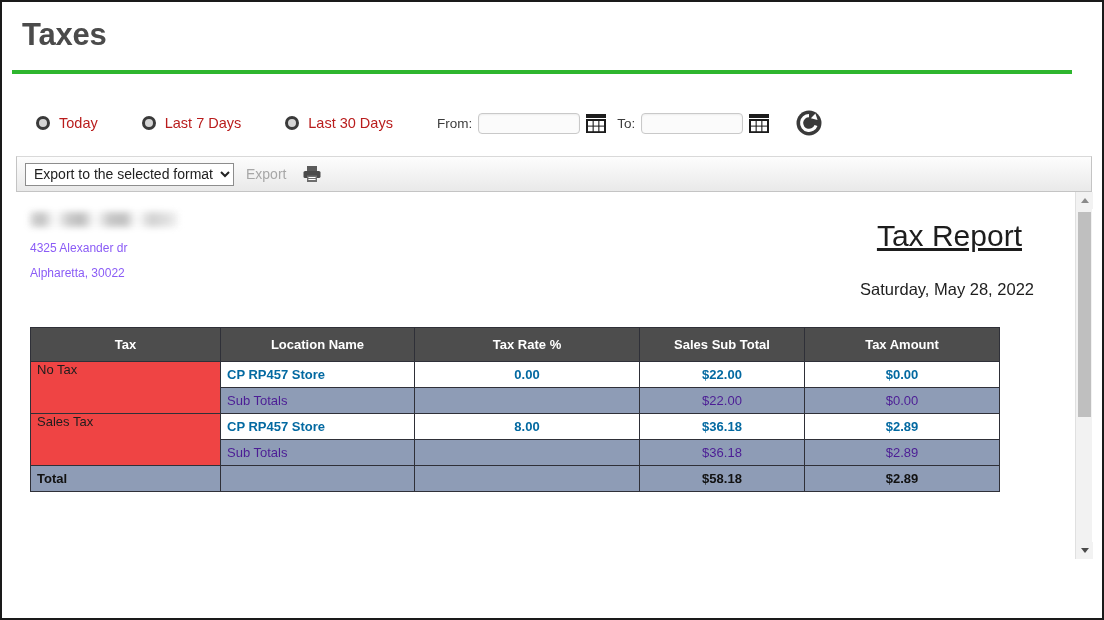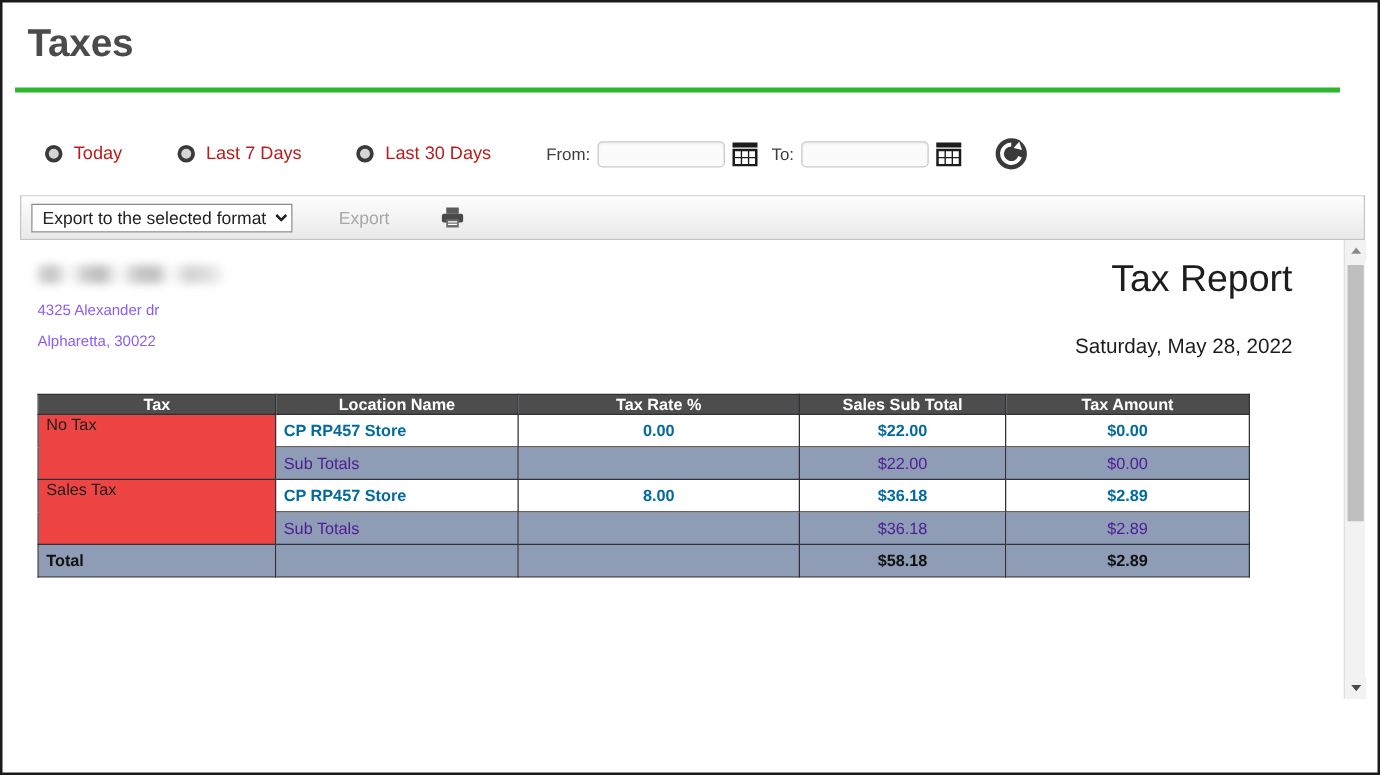--- a/index.html
+++ b/index.html
@@ -116,21 +116,20 @@
   .export-bar {
     margin: 6px 10px 0 14px;
     height: 36px;
     border: 1px solid #c4c4c4;
     border-top-color: #d9d9d9;
     background: linear-gradient(to bottom, #fdfdfd 0%, #f2f2f2 55%, #e9e9e9 100%);
     display: flex;
     align-items: center;
     padding-left: 8px;
     box-sizing: border-box;
-    gap: 25px;
   }
   .export-select {
     font-family: "Liberation Sans", sans-serif;
     font-size: 14px;
     color: #222;
     height: 23px;
     border: 1px solid #8d8d8d;
     background: #ffffff;
     padding: 0 4px;
     box-sizing: border-box;
@@ -191,22 +190,23 @@
     opacity: 0.95;
   }
   .report-title-block {
     text-align: right;
     padding-right: 26px;
   }
   .report-title {
     font-size: 30px;
     color: #1d1d1d;
     line-height: 36px;
-    margin: 0;
+    margin: 12px;
     font-weight: normal;
+    text-decoration: underline;
   }
   .report-date {
     margin-top: 26px;
     font-size: 16.5px;
     color: #1d1d1d;
   }
 
   
   table.tax-table {
     margin-top: 28px;
@@ -223,21 +223,21 @@
     box-sizing: border-box;
     overflow: hidden;
     white-space: nowrap;
   }
   table.tax-table th {
     background: #4d4d4d;
     color: #ffffff;
     font-weight: bold;
     text-align: center;
     font-size: 13px;
-    height: 16px;
+    height: 34px;
   }
   td.cell-group {
     background: #ef4444;
     color: #1d1d1d;
     vertical-align: top;
     padding-top: 5px;
   }
   td.cell-plain {
     background: #ffffff;
     color: #0369a1;

